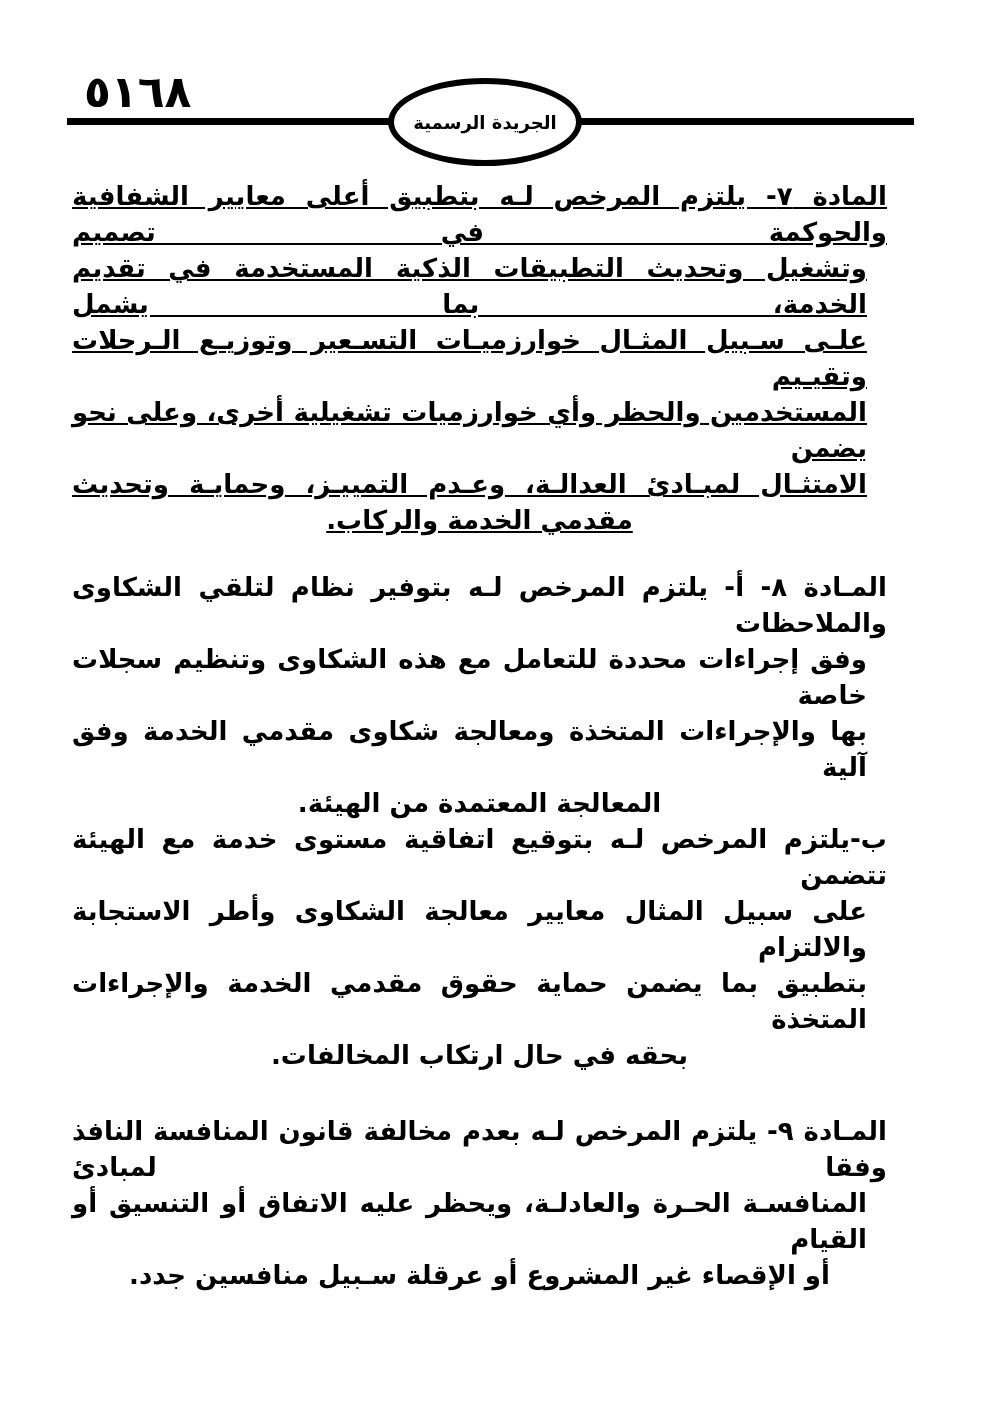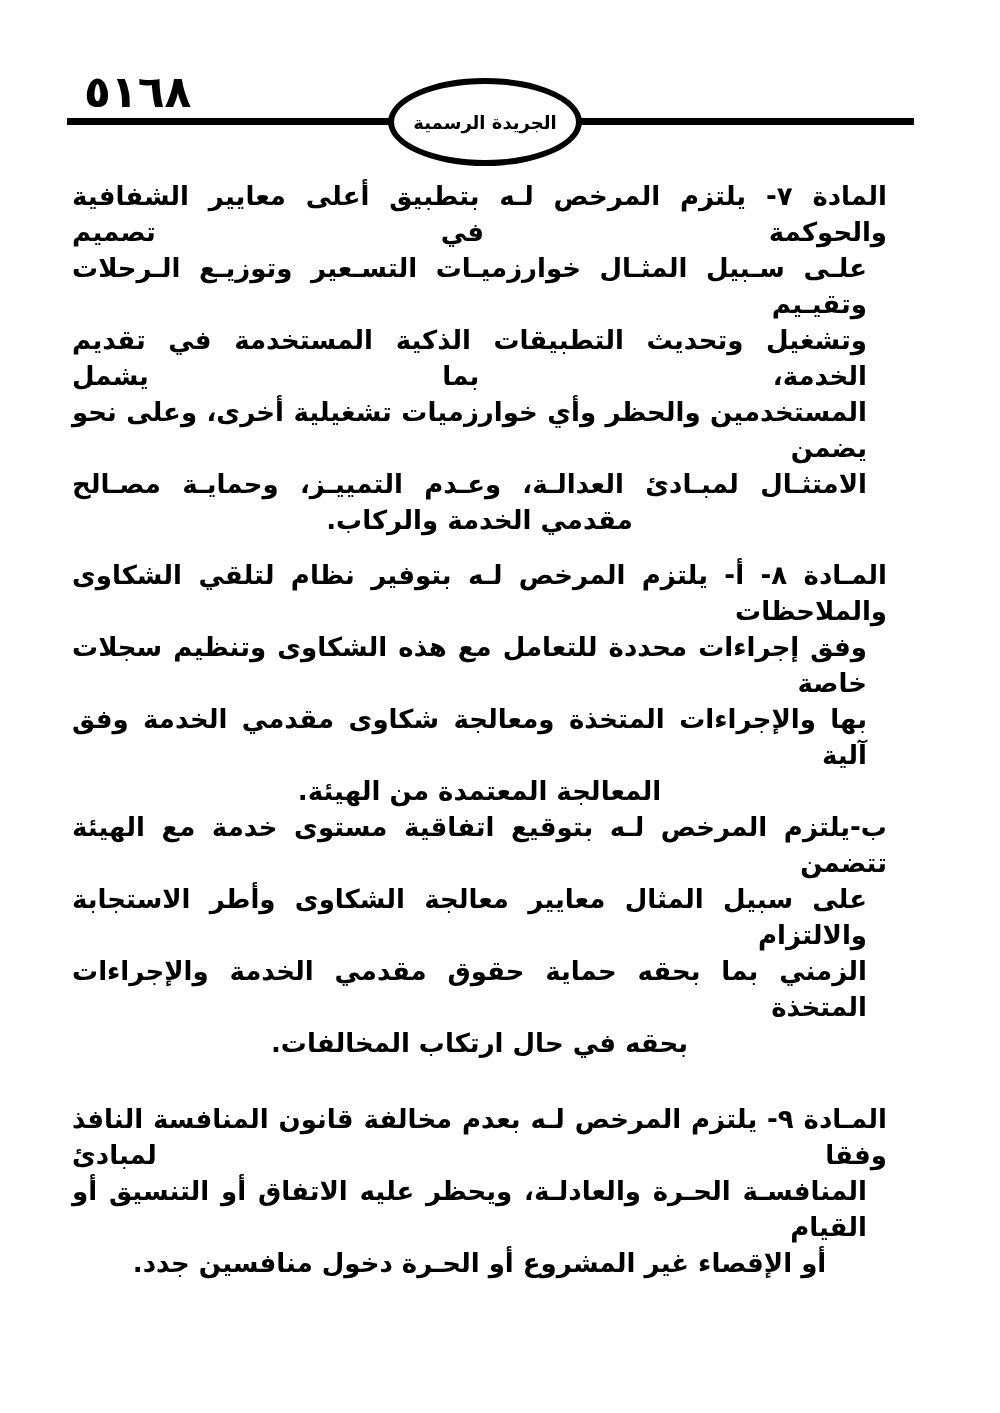--- a/index.html
+++ b/index.html
@@ -23,21 +23,21 @@
     background:#ffffff; border:6px solid #000000; border-radius:50%;
     display:flex; align-items:center; justify-content:center;
     font-size:18px; text-align:center; z-index:2;
   }
   
   .content {
     position:absolute; top:178px; left:88px; width:815px;
     direction:rtl; font-size:26px; line-height:36px;
   }
   .par { margin:0; }
-  .par.after-a7 { margin-bottom:19px; }
+  .par.after-a7 { margin-bottom:31px;text-decoration:underline; }
   .par.after-a8 { margin-bottom:40px; }
   .par.after-a9 { margin-bottom:31px; }
   .line { white-space:normal; }
   .l-full   { text-align:justify; text-align-last:justify; }
   .l-indent { padding-right:20px; }
   .l-center { text-align:center; text-align-last:center; }
   .l-right  { text-align:right; text-align-last:right; }
   .a10-header { margin-bottom:37px; }
 </style>
 </head>
@@ -48,40 +48,40 @@
   <div class="page-number">٥١٦٨</div>
   <div class="header-rule"></div>
   <div class="gazette-oval">
     <span>الجريدة الرسمية</span>
   </div>
 
   <div class="content">
 
     <div class="par after-a7">
       <div class="line l-full">المادة ٧- يلتزم المرخص لـه بتطبيق أعلى معايير الشفافية والحوكمة في تصميم</div>
+      <div class="line l-full l-indent">وتشغيل وتحديث التطبيقات الذكية المستخدمة في تقديم الخدمة، بما يشمل</div>
       <div class="line l-full l-indent">علـى سـبيل المثـال خوارزميـات التسـعير وتوزيـع الـرحلات وتقيـيم</div>
-      <div class="line l-full l-indent">وتشغيل وتحديث التطبيقات الذكية المستخدمة في تقديم الخدمة، بما يشمل</div>
       <div class="line l-full l-indent">المستخدمين والحظر وأي خوارزميات تشغيلية أخرى، وعلى نحو يضمن</div>
-      <div class="line l-full l-indent">الامتثـال لمبـادئ العدالـة، وعـدم التمييـز، وحمايـة مصـالح</div>
+      <div class="line l-full l-indent">الامتثـال لمبـادئ العدالـة، وعـدم التمييـز، وحمايـة وتحديث</div>
       <div class="line l-center">مقدمي الخدمة والركاب.</div>
     </div>
 
     <div class="par after-a8">
       <div class="line l-full">المـادة ٨- أ- يلتزم المرخص لـه بتوفير نظام لتلقي الشكاوى والملاحظات</div>
       <div class="line l-full l-indent">وفق إجراءات محددة للتعامل مع هذه الشكاوى وتنظيم سجلات خاصة</div>
       <div class="line l-full l-indent">بها والإجراءات المتخذة ومعالجة شكاوى مقدمي الخدمة وفق آلية</div>
       <div class="line l-center">المعالجة المعتمدة من الهيئة.</div>
       <div class="line l-full">ب-يلتزم المرخص لـه بتوقيع اتفاقية مستوى خدمة مع الهيئة تتضمن</div>
       <div class="line l-full l-indent">على سبيل المثال معايير معالجة الشكاوى وأطر الاستجابة والالتزام</div>
-      <div class="line l-full l-indent">الزمني بما بحقه حماية حقوق مقدمي الخدمة والإجراءات المتخذة</div>
+      <div class="line l-full l-indent">بتطبيق بما يضمن حماية حقوق مقدمي الخدمة والإجراءات المتخذة</div>
       <div class="line l-center">بحقه في حال ارتكاب المخالفات.</div>
     </div>
 
     <div class="par after-a9">
       <div class="line l-full">المـادة ٩- يلتزم المرخص لـه بعدم مخالفة قانون المنافسة النافذ وفقا لمبادئ</div>
       <div class="line l-full l-indent">المنافسـة الحـرة والعادلـة، ويحظر عليه الاتفاق أو التنسيق أو القيام</div>
-      <div class="line l-center">أو الإقصاء غير المشروع أو الحـرة دخول منافسين جدد.</div>
+      <div class="line l-center">أو الإقصاء غير المشروع أو عرقلة سـبيل منافسين جدد.</div>
     </div>
 
     <div class="line l-right a10-header">المادة ١٠- يشترط في مقدم الخدمة أن يكون: -</div>
 
   </div>
 </div>
 
 </body></html>

